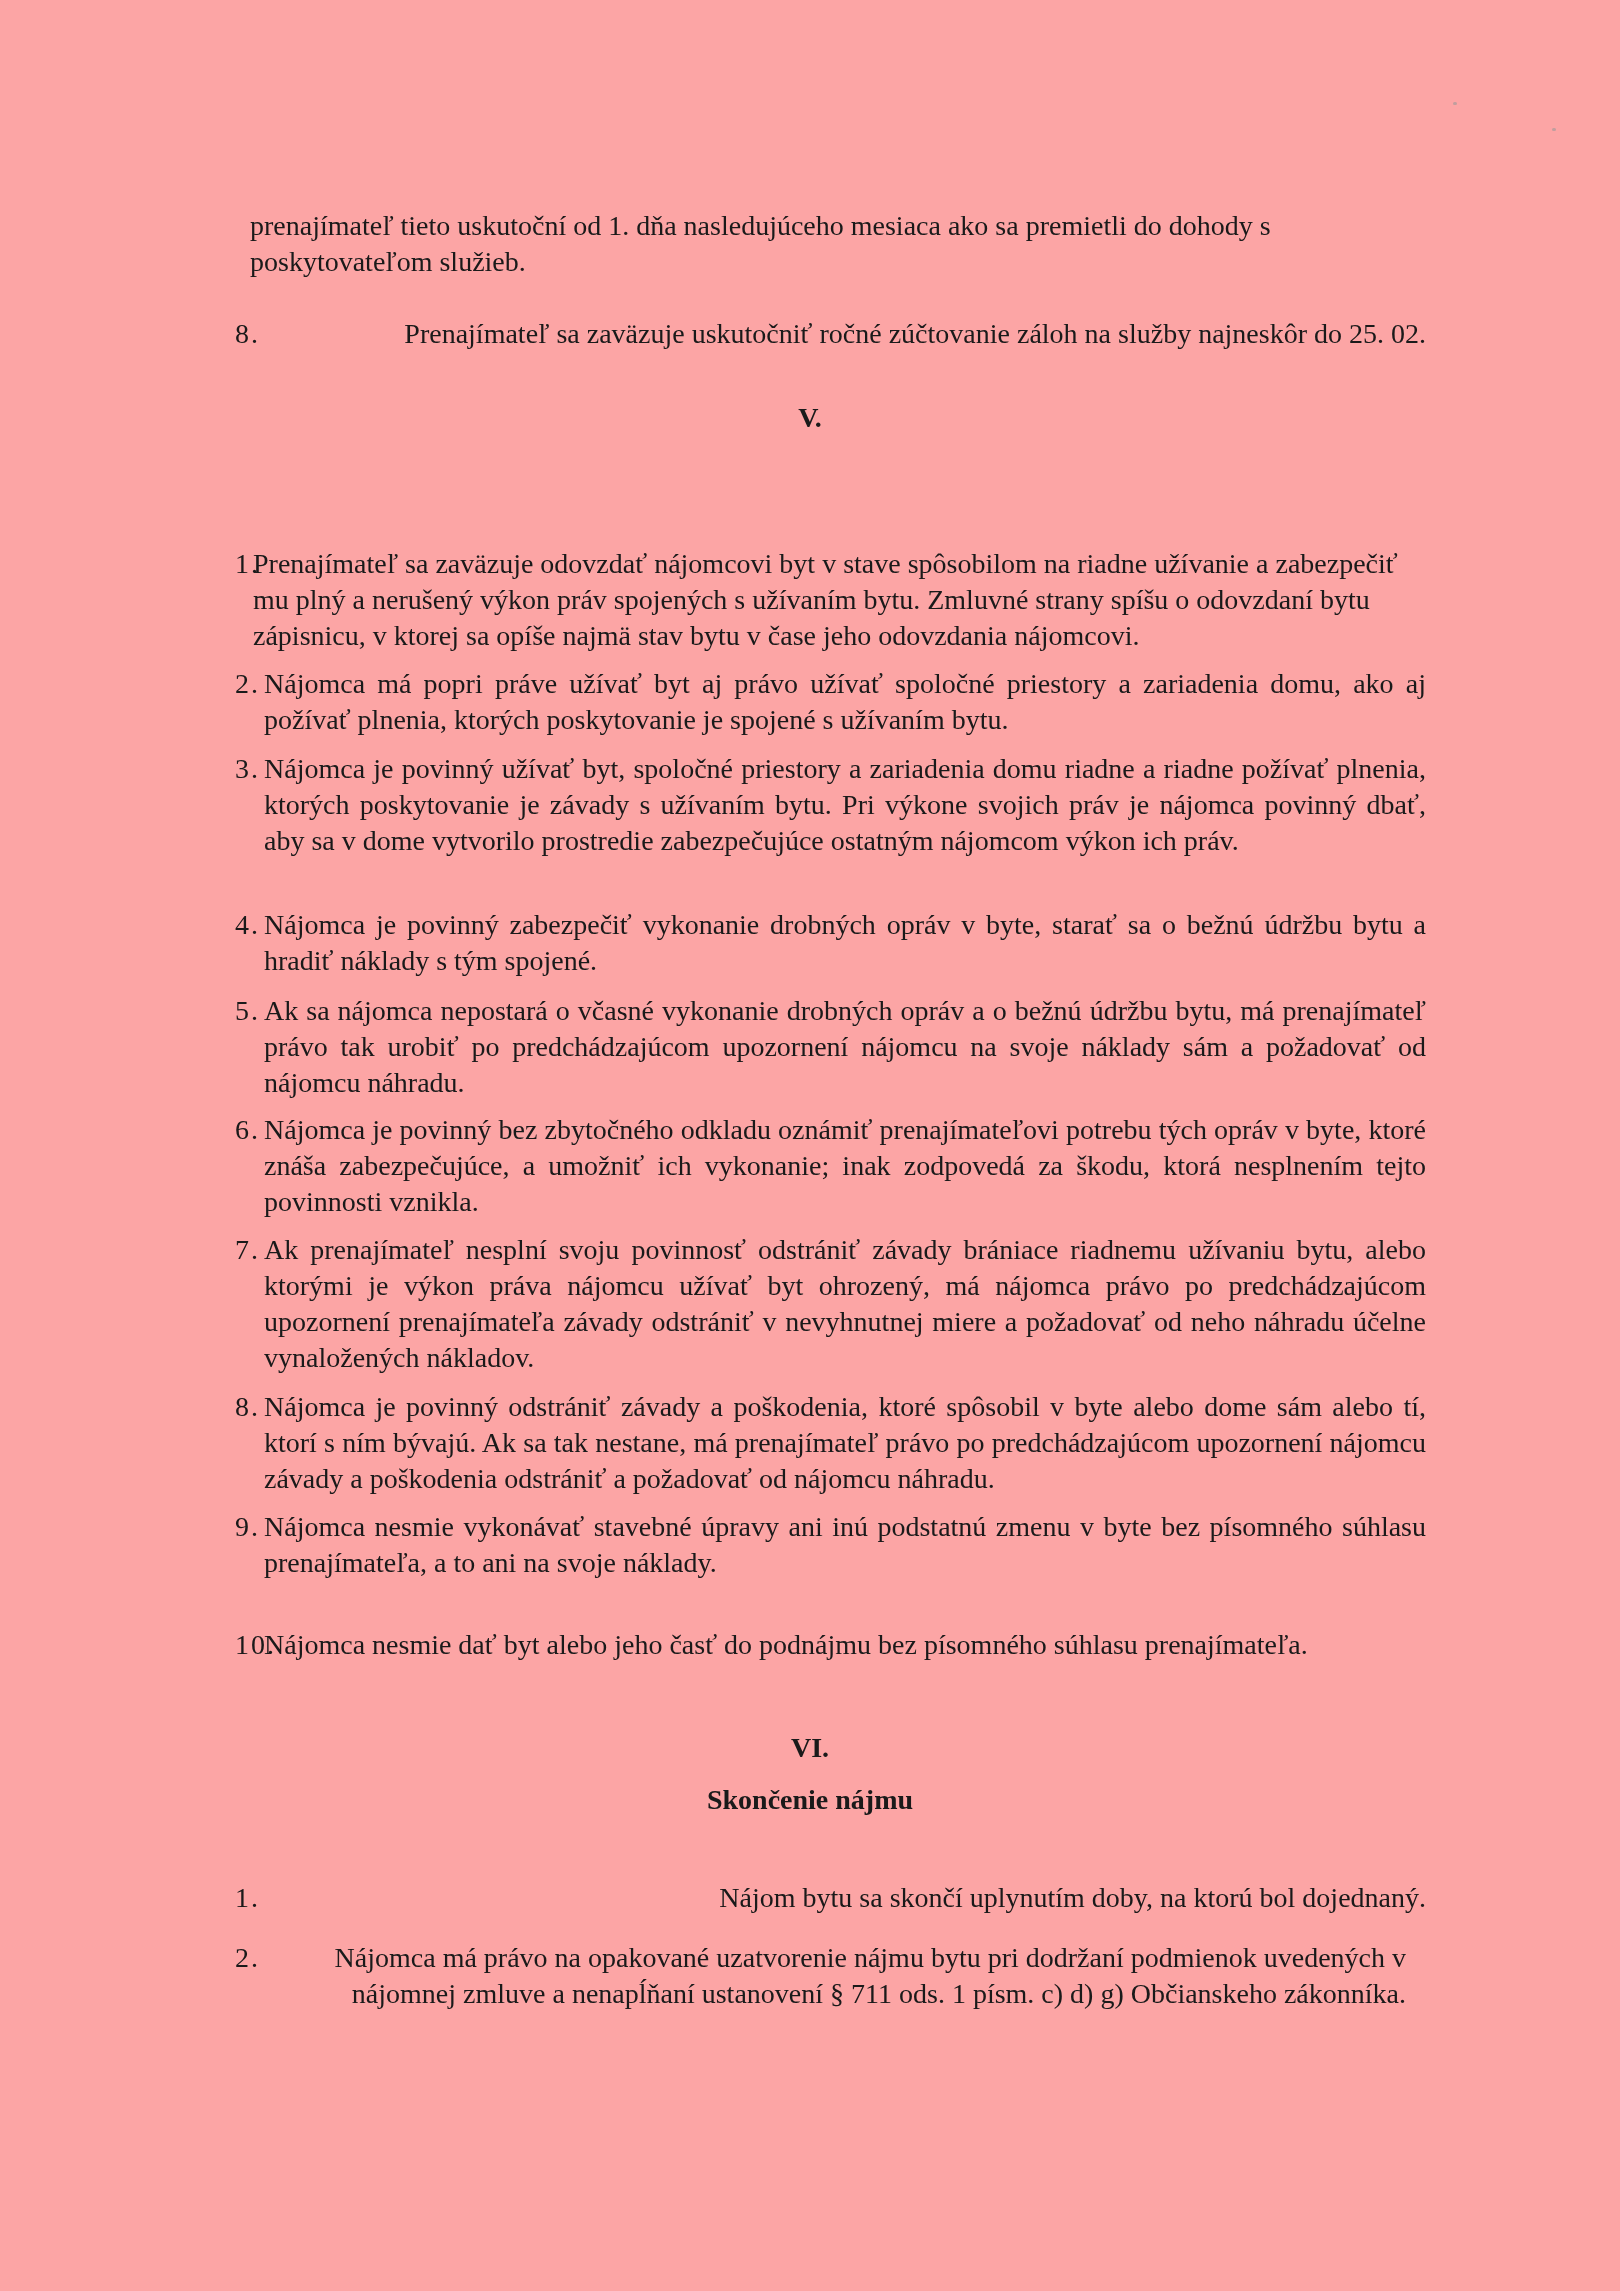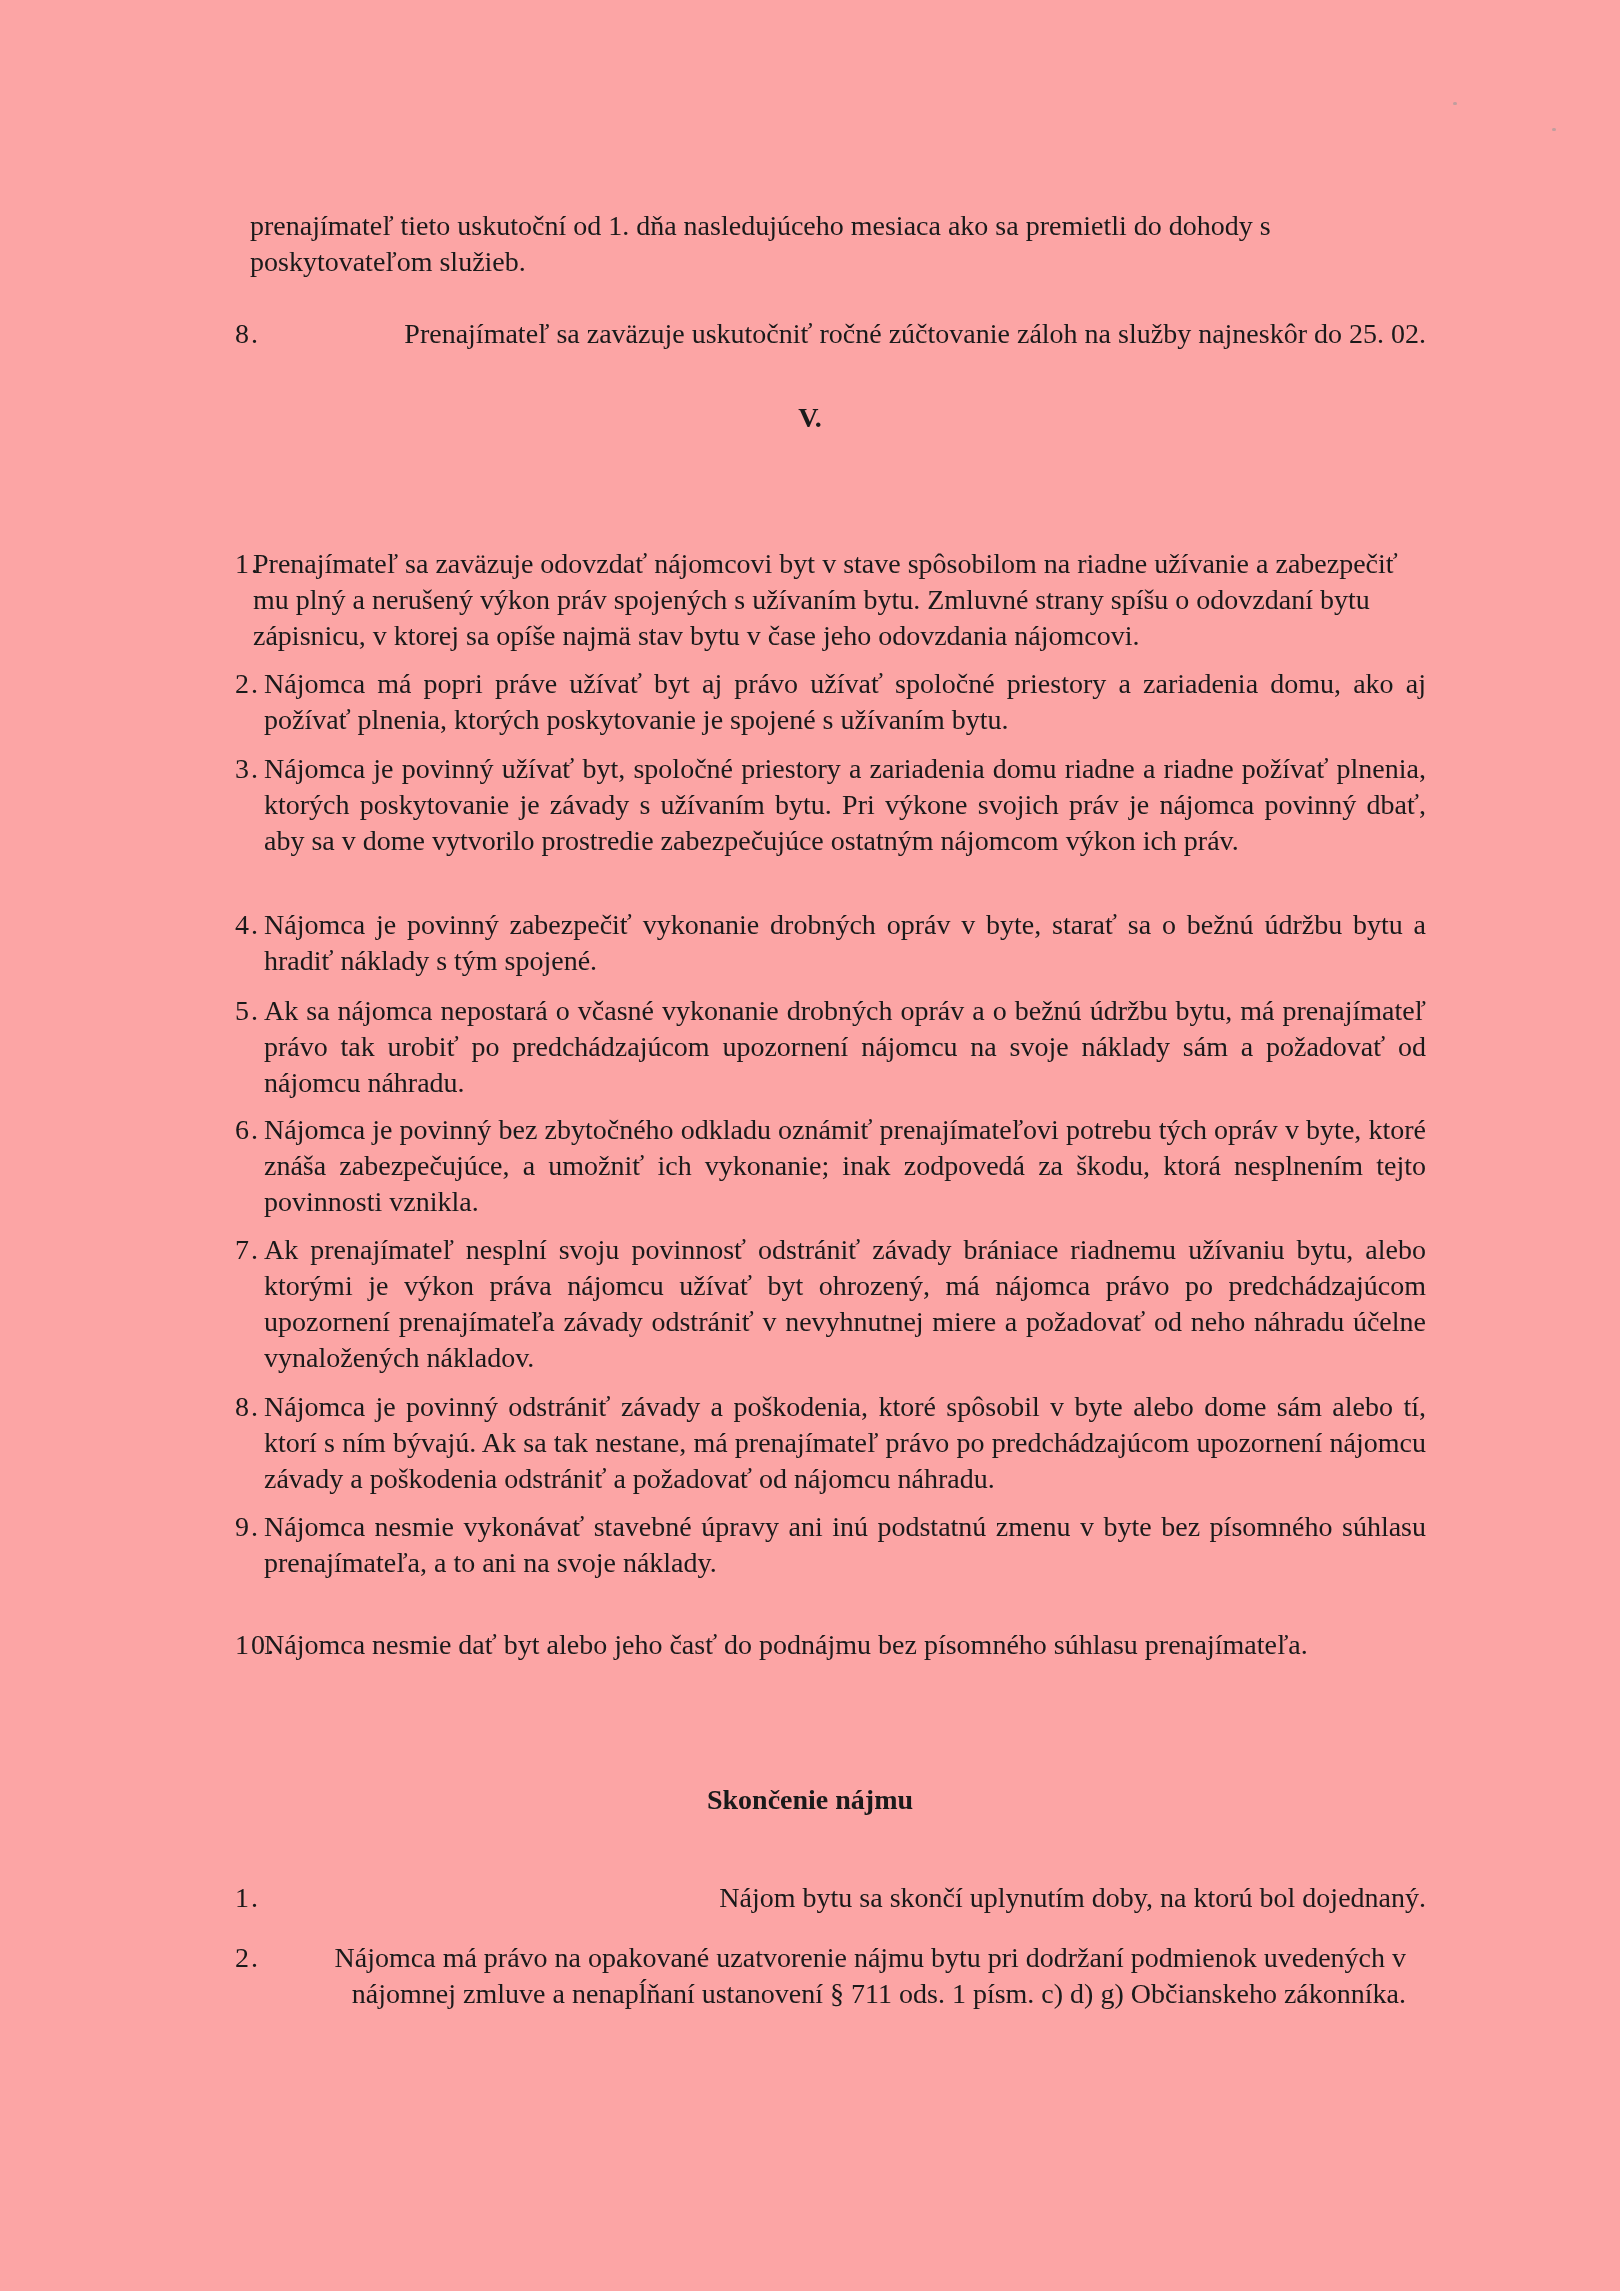--- a/index.html
+++ b/index.html
@@ -67,20 +67,21 @@
   </div>
   <div class="item" style="top:1509px;">
     <span class="num">9.</span>
     <span class="txt">Nájomca nesmie vykonávať stavebné úpravy ani inú podstatnú zmenu v byte bez písomného súhlasu prenajímateľa, a to ani na svoje náklady.</span>
   </div>
   <div class="item" style="top:1595px;margin-top:32px;">
     <span class="num">10.</span>
     <span class="txt">Nájomca nesmie dať byt alebo jeho časť do podnájmu bez písomného súhlasu prenajímateľa.</span>
   </div>
 
+  <div class="roman" style="top:1730px;">VI.</div>
   <div class="heading" style="top:1782px;">Skončenie nájmu</div>
 
   <div class="item left" style="top:1880px;">
     <span class="num">1.</span>
     <span class="txt">Nájom bytu sa skončí uplynutím doby, na ktorú bol dojednaný.</span>
   </div>
   <div class="item left" style="top:1940px;width:1171px;">
     <span class="num">2.</span>
     <span class="txt">Nájomca má právo na opakované uzatvorenie nájmu bytu pri dodržaní podmienok uvedených v nájomnej zmluve a nenapĺňaní ustanovení § 711 ods. 1 písm. c) d) g) Občianskeho zákonníka.</span>
   </div>

